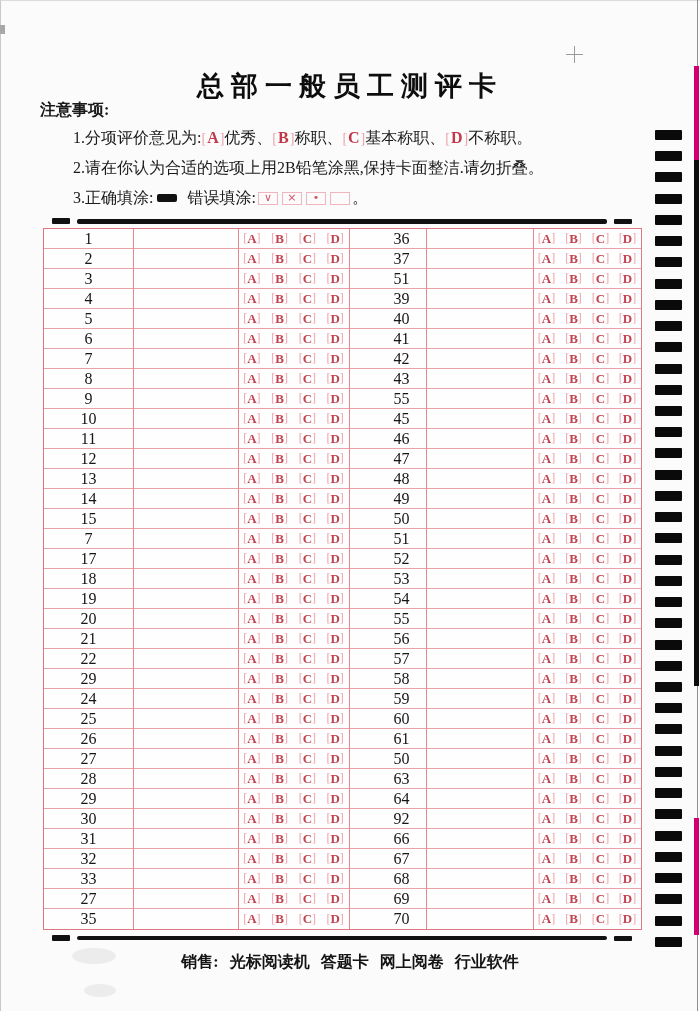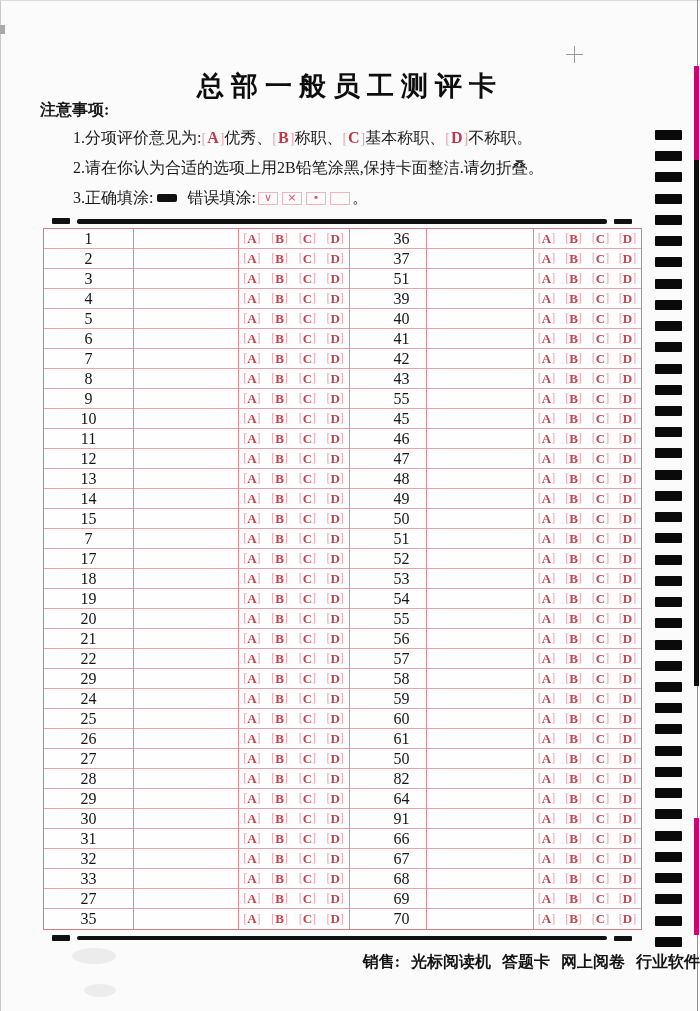--- a/index.html
+++ b/index.html
@@ -55,21 +55,21 @@
   .bub .bl{color:#c24350;font-weight:bold;}
   .bub .bk{color:#eda3ac;font-size:12px;}
   
   .tmark{position:absolute;left:655px;width:27px;height:10px;background:#0a0a0a;border-radius:1px;}
   
   .strip{position:absolute;width:5px;left:694px;}
   .strip-magenta{background:#d10070;}
   .strip-black{background:#0d0d0d;}
   .edge-thin{position:absolute;left:697px;width:1px;background:#8f8f8f;}
   
-  .footer{position:absolute;left:0;top:952px;width:700px;text-align:right;
+  .footer{position:absolute;left:0;top:952px;width:700px;text-align:center;
     font-size:16px;font-weight:bold;word-spacing:7px;color:#141414;}
   
   .smudge{position:absolute;background:#ececec;border-radius:50%;}
   .corner-mark{position:absolute;left:0;top:25px;width:5px;height:9px;background:#a8a8a8;}
 </style>
 </head>
 <body>
 
 <div class="page-edge"></div>
 <div class="corner-mark"></div>
@@ -1466,21 +1466,21 @@
             <span class="bk">[</span>
             <span class="bl">C</span>
             <span class="bk">]</span>
           </span>
           <span class="bub">
             <span class="bk">[</span>
             <span class="bl">D</span>
             <span class="bk">]</span>
           </span>
         </div>
-        <div class="cell num numR">82</div>
+        <div class="cell num numR">63</div>
         <div class="cell blankR"></div>
         <div class="cell opts optsR">
           <span class="bub">
             <span class="bk">[</span>
             <span class="bl">A</span>
             <span class="bk">]</span>
           </span>
           <span class="bub">
             <span class="bk">[</span>
             <span class="bl">B</span>
@@ -1566,21 +1566,21 @@
             <span class="bk">[</span>
             <span class="bl">C</span>
             <span class="bk">]</span>
           </span>
           <span class="bub">
             <span class="bk">[</span>
             <span class="bl">D</span>
             <span class="bk">]</span>
           </span>
         </div>
-        <div class="cell num numR">91</div>
+        <div class="cell num numR">92</div>
         <div class="cell blankR"></div>
         <div class="cell opts optsR">
           <span class="bub">
             <span class="bk">[</span>
             <span class="bl">A</span>
             <span class="bk">]</span>
           </span>
           <span class="bub">
             <span class="bk">[</span>
             <span class="bl">B</span>

